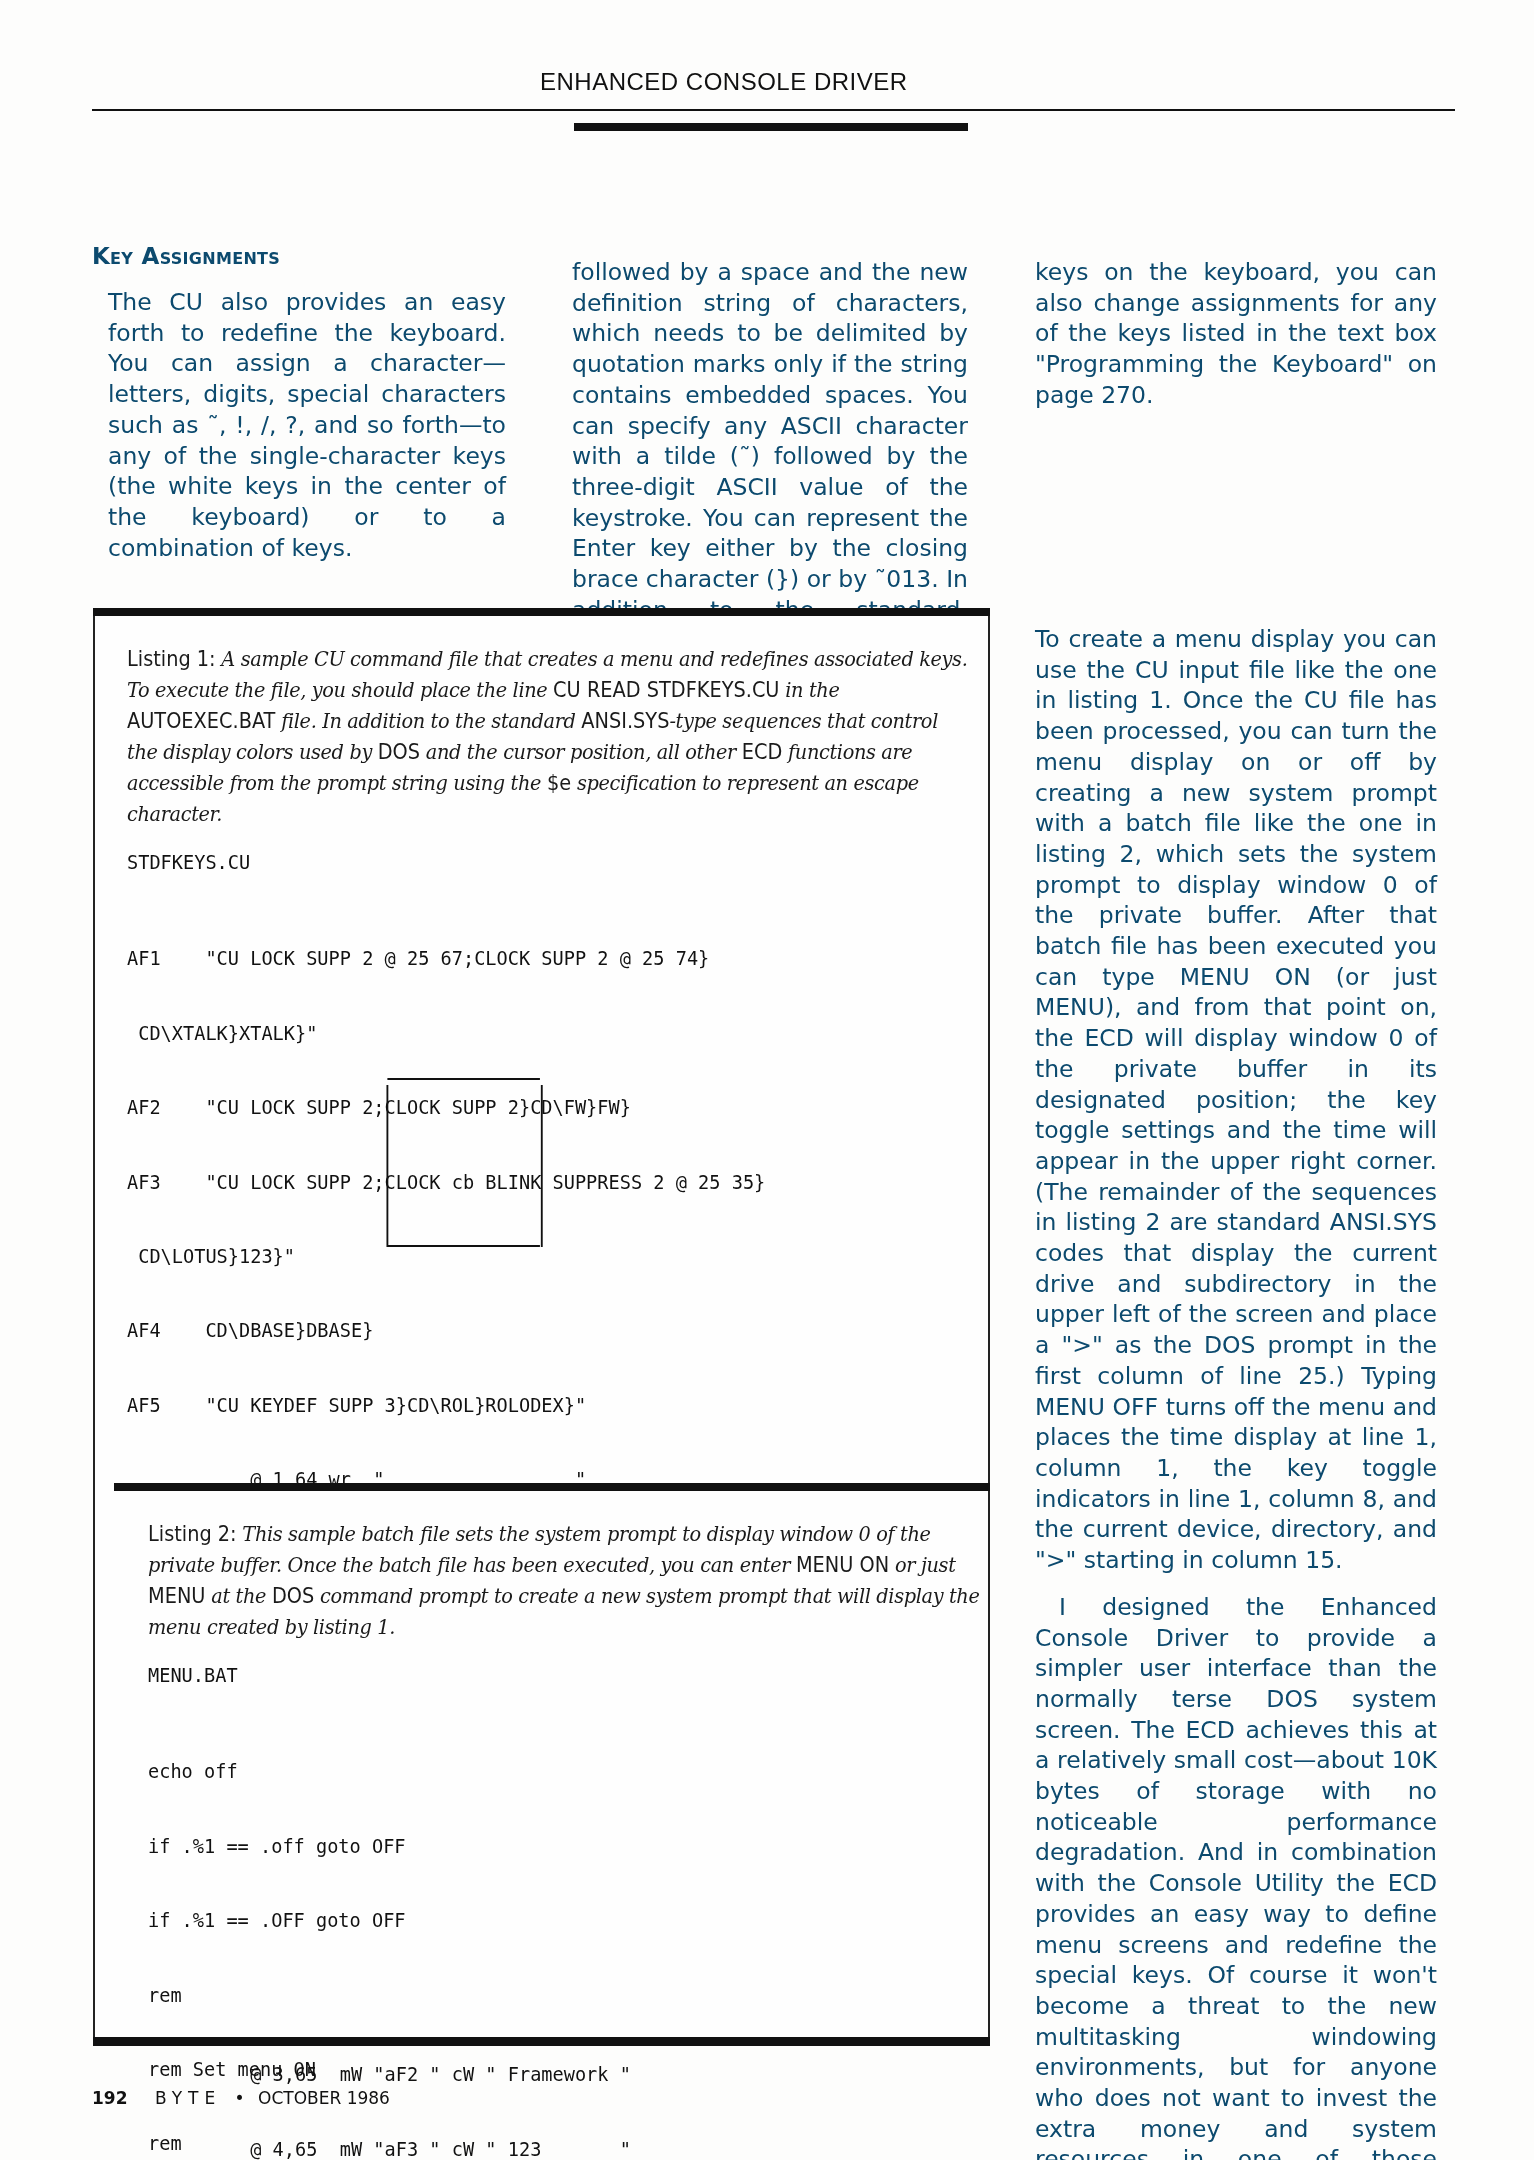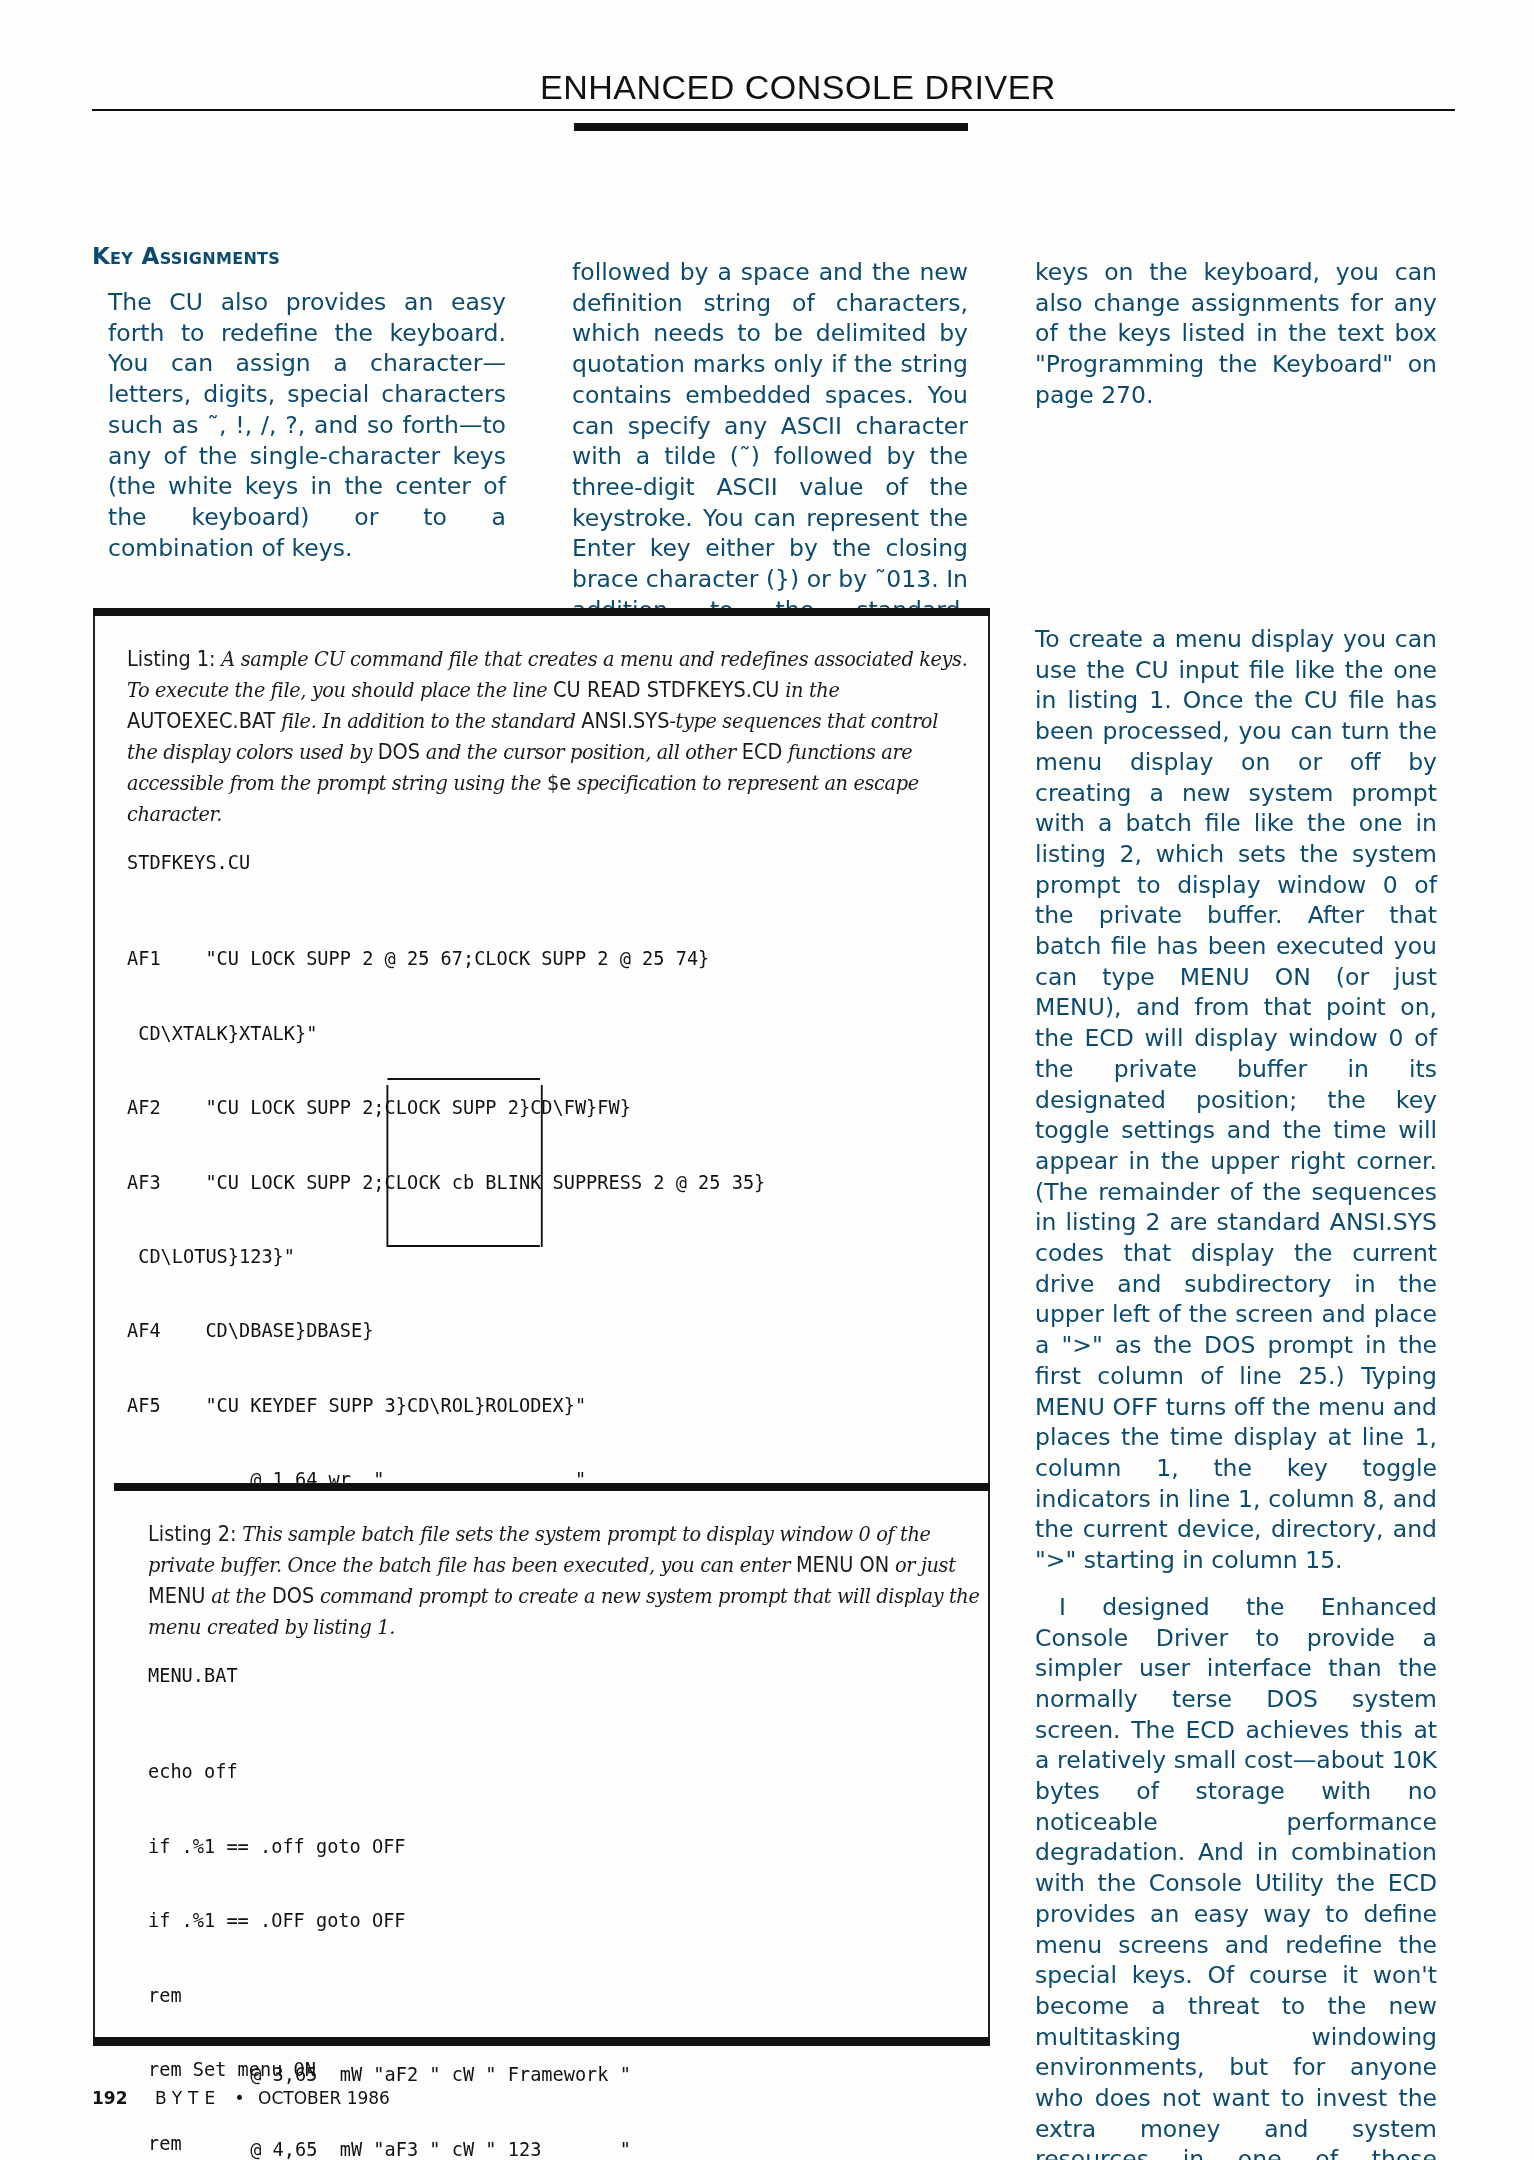--- a/index.html
+++ b/index.html
@@ -1,19 +1,19 @@
 <!DOCTYPE html>
 <html><head>
 <meta charset="utf-8">
 <style>
   * { box-sizing: border-box; margin: 0; padding: 0; }
   html, body { width: 1534px; height: 2160px; background: #fdfdfc; overflow: hidden; }
   body { position: relative; font-family: "Liberation Sans", sans-serif; color: #111; }
 
-  .header-title { position: absolute; left: 540px; top: 68px; font-size: 34px; letter-spacing: 0.5px; color: #111; white-space: nowrap; }
+  .header-title { position: absolute; left: 540px; top: 68px; font-size: 24px; letter-spacing: 0.5px; color: #111; white-space: nowrap; }
   .header-rule { position: absolute; left: 92px; top: 109px; width: 1363px; height: 2px; background: #111; }
   .header-bar { position: absolute; left: 574px; top: 123px; width: 394px; height: 8px; background: #111; }
 
   .col { position: absolute; font-family: "DejaVu Sans", sans-serif; font-size: 23.5px; line-height: 30.7px; color: #0c4a6e; text-align: justify; }
   .col p { margin: 16px; }
   .col p.indent { text-indent: 24px; }
   .section-head { font-family: "DejaVu Sans", sans-serif; font-weight: bold; font-size: 23px; line-height: 30px; font-variant: small-caps; letter-spacing: 0.3px; text-align: left; }
 
   #col1 { left: 92px; top: 241px; width: 430px; }
   #col2 { left: 556px; top: 241px; width: 428px; }

